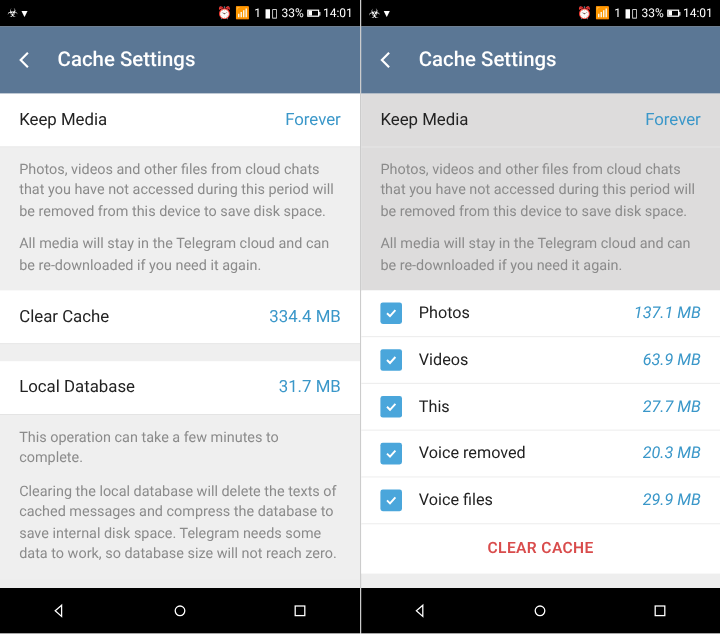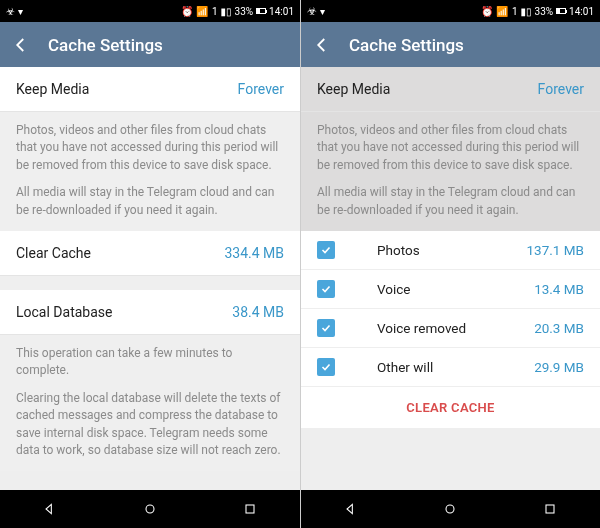--- a/index.html
+++ b/index.html
@@ -31,21 +31,21 @@
     }
     .sb-left, .sb-right { display: flex; align-items: center; gap: 3px; }
     .sb-right .battery { display:inline-block; width:10px; height:6px; border:1px solid #fff; position:relative;}
     .sb-right .battery::after { content:""; position:absolute; right:-2px; top:1px; width:1px; height:3px; background:#fff;}
     .sb-right .bfill{ position:absolute; left:0; top:0; bottom:0; width:33%; background:#fff;}
     .biohazard { color:#fff; font-size:11px; }
 
     .header {
       background: #5b7795;
       color: #fff;
-      height: 45px;
+      height: 56px;
       display: flex;
       align-items: center;
       padding: 0 12px;
       font-size: 17px;
       font-weight: 500;
     }
     .back-icon { margin-right: 18px; display:flex; align-items:center; }
 
     .row {
       background: #fff;
@@ -74,32 +74,31 @@
     .dim .row { background:#dddcdc; }
     .dim .desc { background:#dddcdc; }
 
     .listrow {
       background:#fff;
       display:flex;
       align-items:center;
       padding: 10px 16px;
       border-bottom:1px solid #eee;
       font-size:13.5px;
-      gap:28px;
     }
     .chk {
       width:18px; height:18px;
       background:#4aa6db;
       border-radius:2px;
       margin-right:14px;
       display:flex; align-items:center; justify-content:center;
       color:#fff;
     }
     .listrow .label { flex:1; color:#222; }
-    .listrow .size { color:#3a97c9; }
+    .listrow .size { color:#3a97c9;font-style:italic; }
 
     .clearbtn {
       background:#fff;
       text-align:center;
       color:#d94c4c;
       font-weight:600;
       font-size:13px;
       padding:13px 0;
       letter-spacing:0.3px;
     }
@@ -159,21 +158,21 @@
 
   <div class="row">
     <span class="graytitle">Clear Cache</span>
     <span class="value">334.4 MB</span>
   </div>
 
   <div class="spacer"></div>
 
   <div class="row">
     <span class="graytitle">Local Database</span>
-    <span class="value">38.4 MB</span>
+    <span class="value">31.7 MB</span>
   </div>
 
   <div class="desc">
     <p>This operation can take a few minutes to complete.</p>
     <p>Clearing the local database will delete the texts of cached messages and compress the database to save internal disk space. Telegram needs some data to work, so database size will not reach zero.</p>
   </div>
 
   <div class="navbar">
     <div class="navbtn">
       <svg width="16" height="16" viewBox="0 0 24 24" fill="none" stroke="#fff" stroke-width="1.6">
@@ -241,39 +240,48 @@
         </span>
         <span class="label">Photos</span>
         <span class="size">137.1 MB</span>
       </div>
       <div class="listrow">
         <span class="chk">
           <svg width="12" height="12" viewBox="0 0 24 24" fill="none" stroke="#fff" stroke-width="3.2">
             <path d="M5 12 L10 17 L19 7"></path>
           </svg>
         </span>
-        <span class="label">Voice</span>
-        <span class="size">13.4 MB</span>
+        <span class="label">Videos</span>
+        <span class="size">63.9 MB</span>
+      </div>
+      <div class="listrow">
+        <span class="chk">
+          <svg width="12" height="12" viewBox="0 0 24 24" fill="none" stroke="#fff" stroke-width="3.2">
+            <path d="M5 12 L10 17 L19 7"></path>
+          </svg>
+        </span>
+        <span class="label">This</span>
+        <span class="size">27.7 MB</span>
       </div>
       <div class="listrow">
         <span class="chk">
           <svg width="12" height="12" viewBox="0 0 24 24" fill="none" stroke="#fff" stroke-width="3.2">
             <path d="M5 12 L10 17 L19 7"></path>
           </svg>
         </span>
         <span class="label">Voice removed</span>
         <span class="size">20.3 MB</span>
       </div>
       <div class="listrow">
         <span class="chk">
           <svg width="12" height="12" viewBox="0 0 24 24" fill="none" stroke="#fff" stroke-width="3.2">
             <path d="M5 12 L10 17 L19 7"></path>
           </svg>
         </span>
-        <span class="label">Other will</span>
+        <span class="label">Voice files</span>
         <span class="size">29.9 MB</span>
       </div>
     </div>
 
   <div class="clearbtn">CLEAR CACHE</div>
 
   <div class="navbar">
     <div class="navbtn">
       <svg width="16" height="16" viewBox="0 0 24 24" fill="none" stroke="#fff" stroke-width="1.6">
           <path d="M14 5 L6 12 L14 19 Z"></path>

